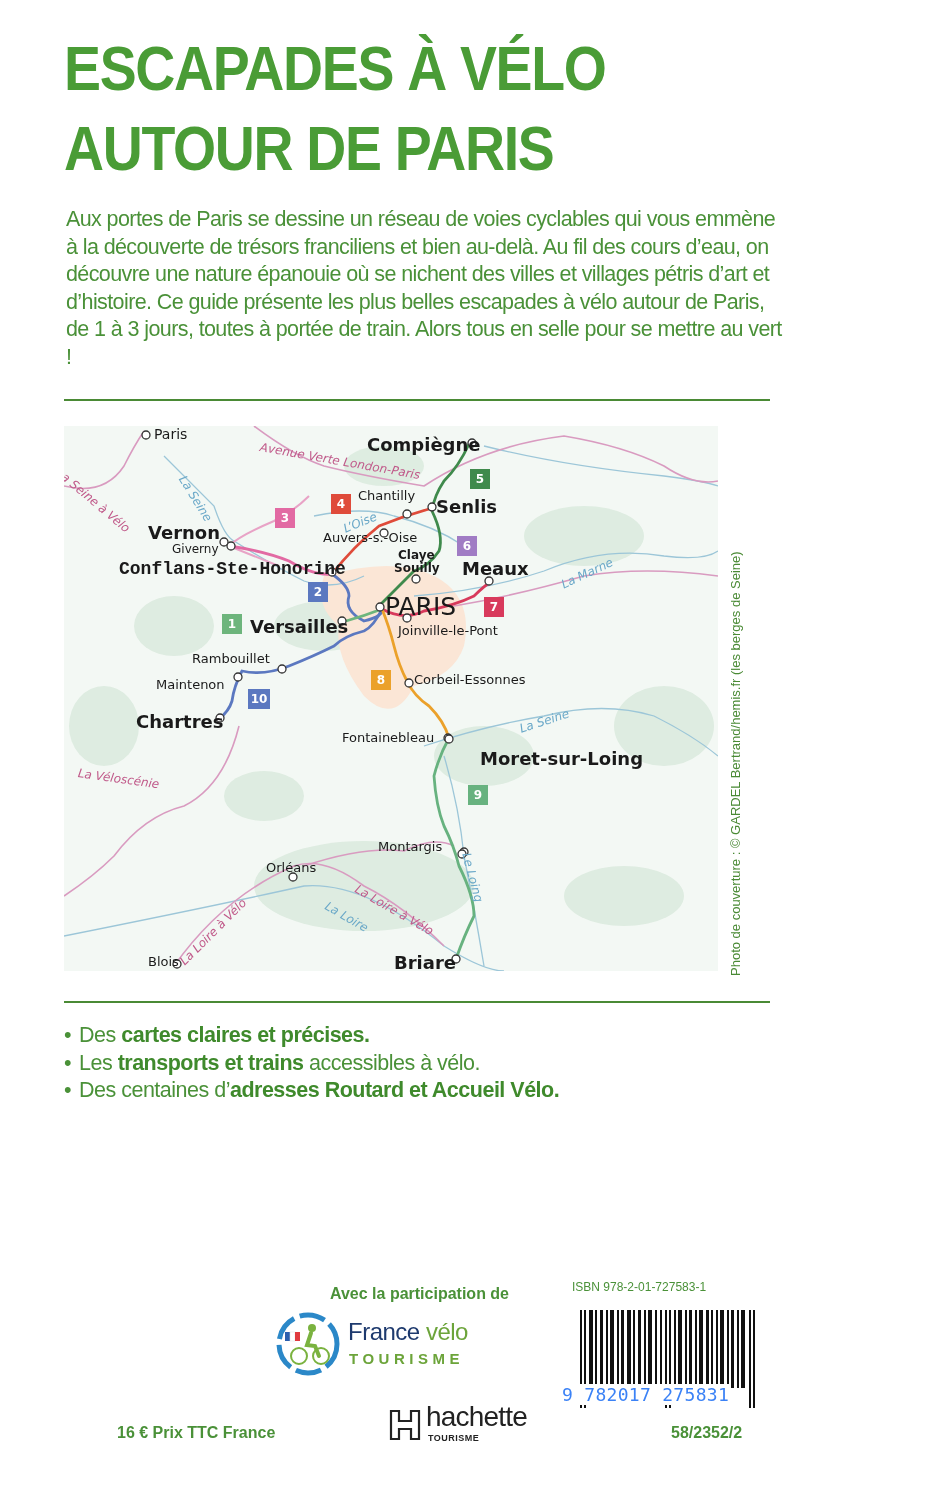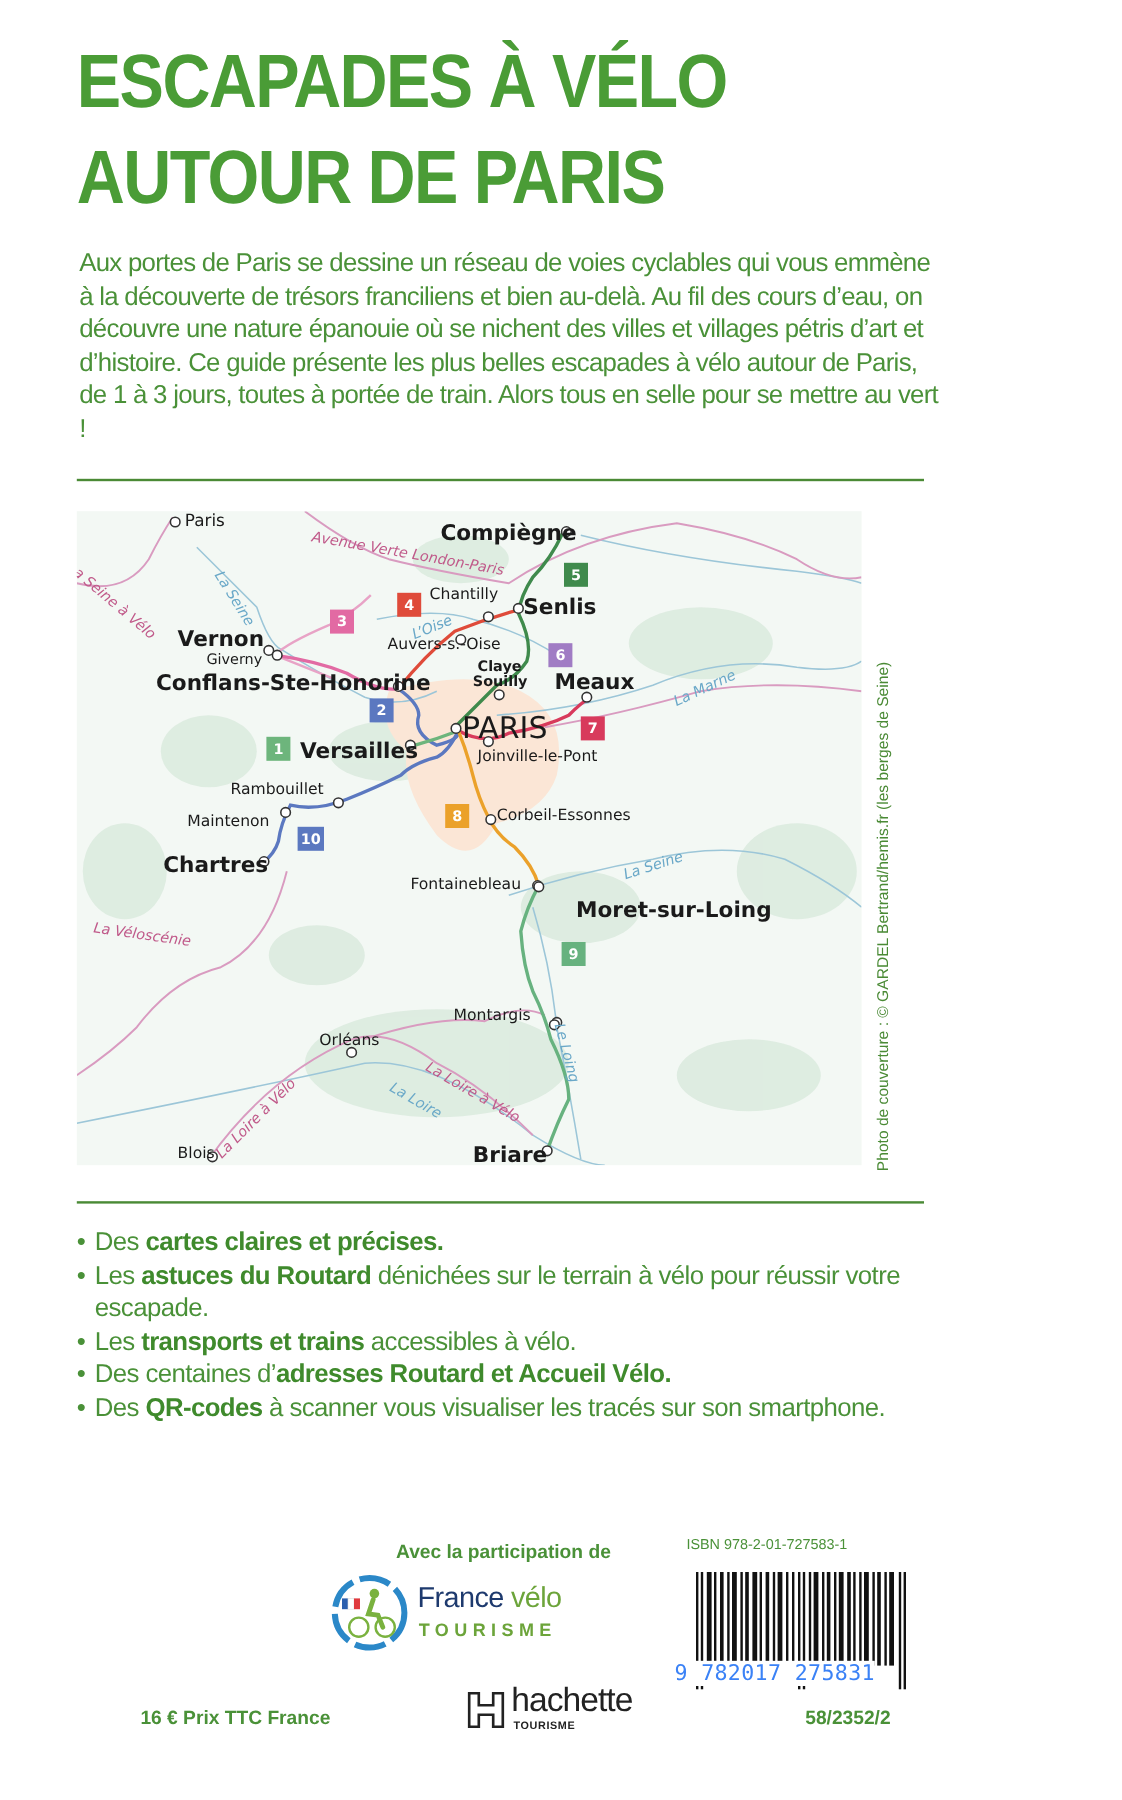--- a/index.html
+++ b/index.html
@@ -151,21 +151,21 @@
   <span class="lbl" style="left:294px; top:62px;">Chantilly</span>
   <span class="lbl b" style="left:372px; top:70px;">Senlis</span>
   <span class="lbl b" style="left:84px; top:96px;">Vernon</span>
   <span class="lbl" style="left:108px; top:116px; font-size:12px;">Giverny</span>
   <span class="lbl" style="left:259px; top:104px;">Auvers-s.-Oise</span>
   <span class="lbl b" style="left:330px; top:123px; font-size:12px; line-height:13px;">
     <span style="display:block; margin-left:4px;">Claye</span>
     <span style="display:block;">Souilly</span>
   </span>
   <span class="lbl b" style="left:398px; top:132px;">Meaux</span>
-  <span class="lbl b" style="left:66px; top:133px;">Conflans-Ste-Honorine</span>
+  <span class="lbl b" style="left:55px; top:133px;font-family:Liberation Mono, monospace;">Conflans-Ste-Honorine</span>
   <span class="lbl xb" style="left:321px; top:166px;">PARIS</span>
   <span class="lbl b" style="left:186px; top:190px;">Versailles</span>
   <span class="lbl" style="left:334px; top:197px;">Joinville-le-Pont</span>
   <span class="lbl" style="left:128px; top:225px;">Rambouillet</span>
   <span class="lbl" style="left:92px; top:251px;">Maintenon</span>
   <span class="lbl" style="left:350px; top:246px;">Corbeil-Essonnes</span>
   <span class="lbl b" style="left:72px; top:285px;">Chartres</span>
   <span class="lbl" style="left:278px; top:304px;">Fontainebleau</span>
   <span class="lbl b" style="left:416px; top:322px;">Moret-sur-Loing</span>
   <span class="lbl" style="left:314px; top:413px;">Montargis</span>
@@ -184,24 +184,22 @@
   <span class="badge" style="left:404px; top:359px; background:#67b27f;">9</span>
   <span class="badge" style="left:184px; top:263px; width:22px; background:#5b78c0;">10</span>
 </div>
 
 <div class="credit">Photo de couverture : © GARDEL Bertrand/hemis.fr (les berges de Seine)</div>
 
 <div class="rule" style="top:1001px;"></div>
 
 <ul class="bullets">
   <li><span>Des </span><strong>cartes claires et précises.</strong><span></span></li>
-  <li><span>Les </span><strong>astuces du Routard</strong><span> dénichées sur le terrain à vélo pour réussir votre escapade.</span></li>
   <li><span>Les </span><strong>transports et trains</strong><span> accessibles à vélo.</span></li>
   <li><span>Des centaines d’</span><strong>adresses Routard et Accueil Vélo.</strong><span></span></li>
-  <li><span>Des </span><strong>QR-codes</strong><span> à scanner vous visualiser les tracés sur son smartphone.</span></li>
 </ul>
 
 <div class="participation">Avec la participation de</div>
 
 <div class="fvt">
   <svg width="70" height="64" viewBox="0 0 70 64" style="position:absolute; left:0; top:0;">
     <circle cx="35" cy="32" r="29" fill="none" stroke="#2b88c8" stroke-width="5" stroke-dasharray="26 6"></circle>
     <rect x="12" y="20" width="5" height="9" fill="#2b5fae"></rect>
     <rect x="17" y="20" width="5" height="9" fill="#ffffff" stroke="#ddd" stroke-width="0.5"></rect>
     <rect x="22" y="20" width="5" height="9" fill="#e03a3e"></rect>

